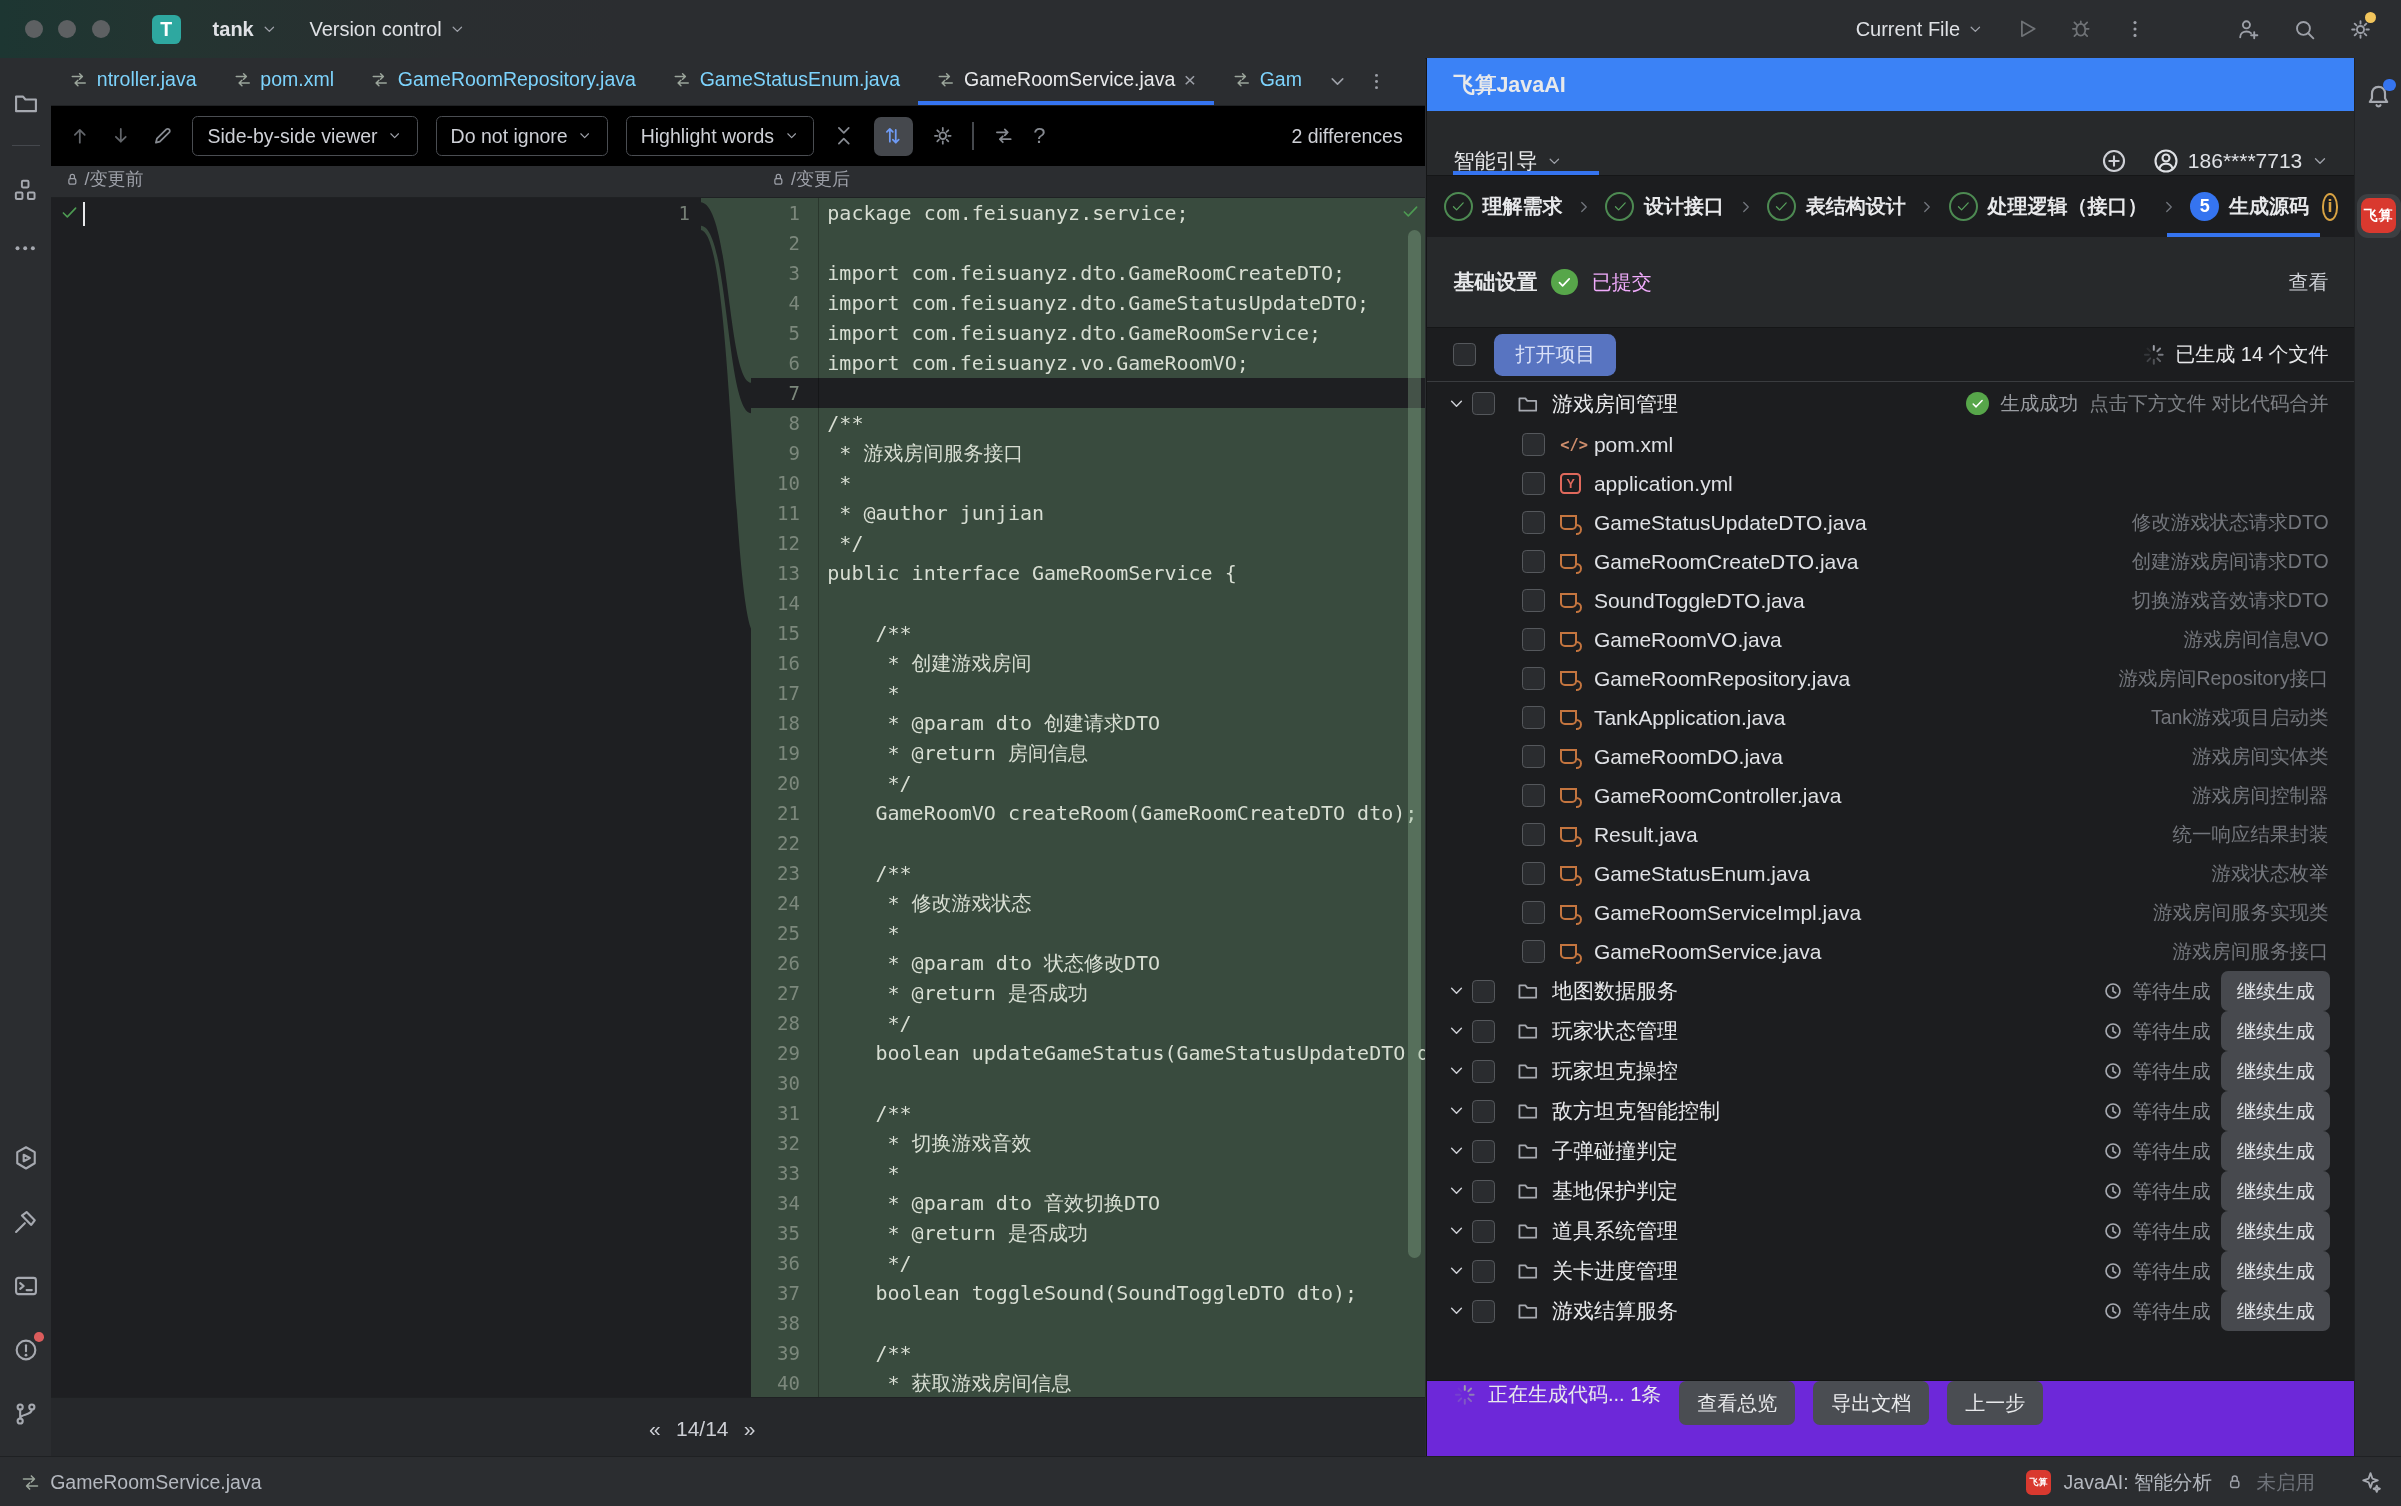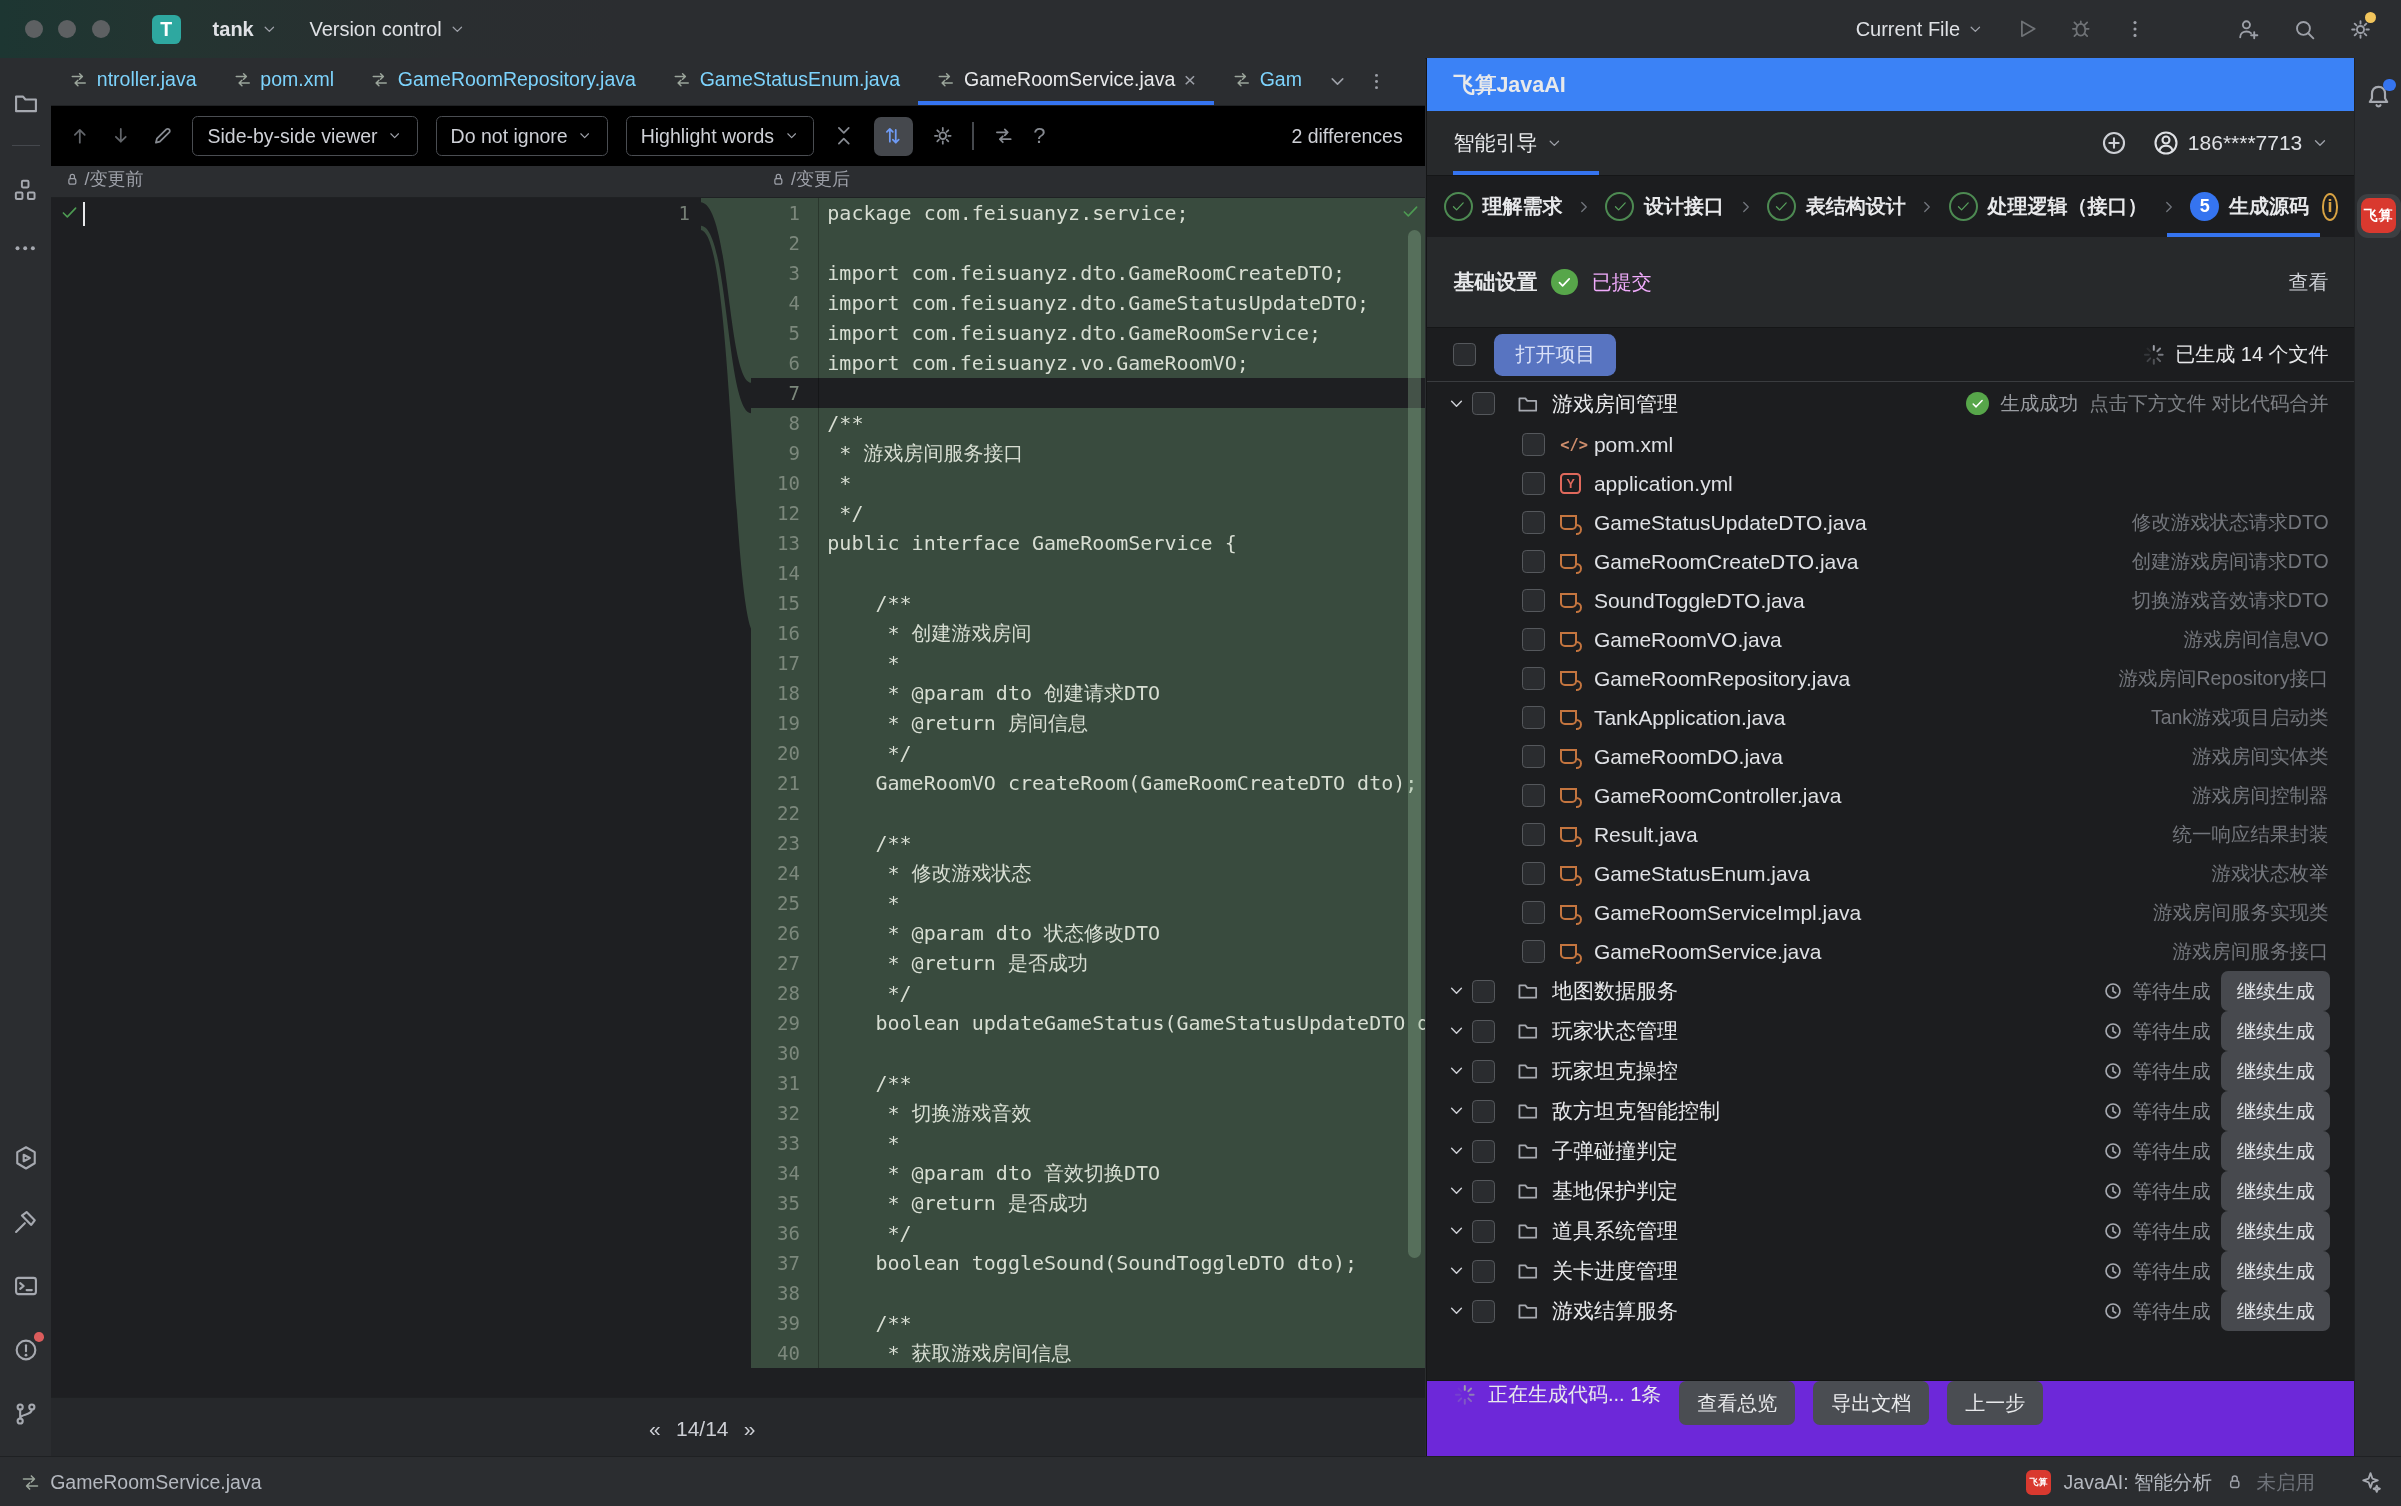--- a/index.html
+++ b/index.html
@@ -77,21 +77,21 @@
 
   .diff-footer{height:61px;background:#26282b;border-top:0.7px solid #1f2123;position:relative;}
   .pager{position:absolute;left:598px;top:0;height:61px;display:flex;align-items:center;gap:15.3px;
     font-size:21px;color:#ced0d6;}
 
   
   .right-panel{position:absolute;left:1426px;top:58px;width:928px;height:1398px;background:#1c1d1f;
     border-left:0.7px solid #151617;display:flex;flex-direction:column;}
   .rp-header{height:53px;background:#3b82f6;display:flex;align-items:center;padding:0 26.4px;flex:none;}
   .rp-title{font-size:21.5px;font-weight:bold;color:#e8e9eb;}
-  .rp-tabrow{height:64px;background:#27292b;display:flex;align-items:center;padding:0 26.4px;
+  .rp-tabrow{height:64px;background:#27292b;display:flex;align-items:flex-end;padding:0 26.4px;
     border-bottom:0.7px solid #151617;flex:none;position:relative;}
   .rp-tab{display:flex;align-items:center;gap:8.3px;font-size:21px;color:#e8e9eb;}
   .rp-tab .chev{color:#9da0a8;}
   .rp-tab-underline{position:absolute;left:26.4px;bottom:0;width:146px;height:4.2px;background:#3574f0;}
   .rp-tabrow-right{margin-left:auto;display:flex;align-items:center;gap:23.6px;color:#ced0d6;}
   .acct{display:flex;align-items:center;gap:8.3px;font-size:21px;color:#dfe1e5;}
 
   .steps{height:61px;display:flex;align-items:center;padding:0 16.7px;gap:12.5px;flex:none;position:relative;}
   .step{display:flex;align-items:center;gap:9.7px;}
   .step-done-icon{width:29px;height:29px;border-radius:50%;border:2.1px solid #4d8a52;display:flex;
@@ -580,20 +580,24 @@
             <div class="code-row">
               <span class="code-num">9</span>
               <span class="code-text"> * 游戏房间服务接口</span>
             </div>
 
             <div class="code-row">
               <span class="code-num">10</span>
               <span class="code-text"> *</span>
             </div>
 
+            <div class="code-row">
+              <span class="code-num">11</span>
+              <span class="code-text"> * @author junjian</span>
+            </div>
 
             <div class="code-row">
               <span class="code-num">12</span>
               <span class="code-text"> */</span>
             </div>
 
             <div class="code-row">
               <span class="code-num">13</span>
               <span class="code-text">public interface GameRoomService {</span>
             </div>

